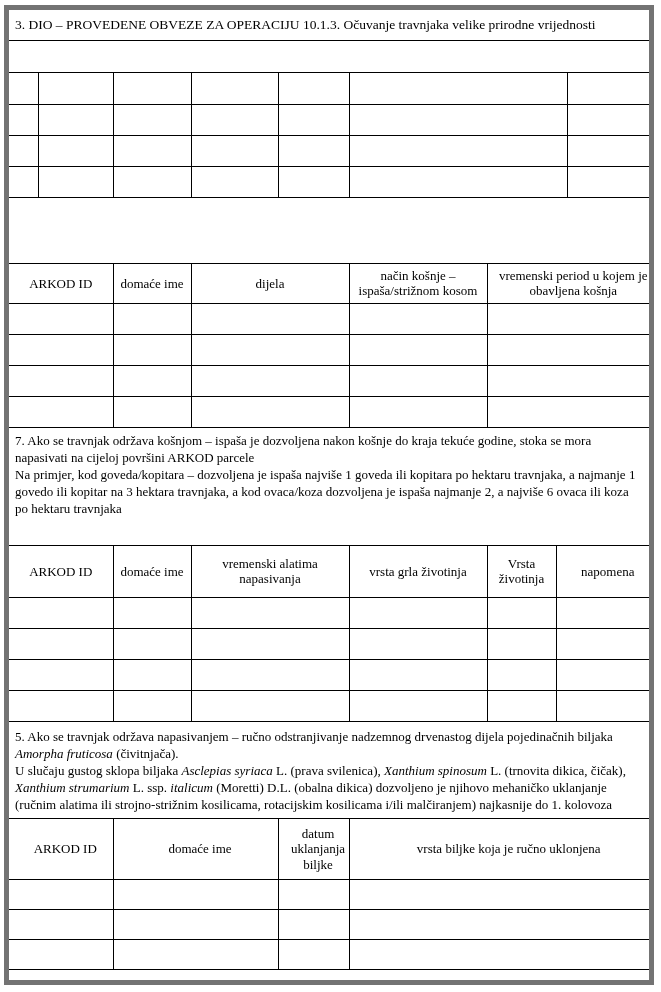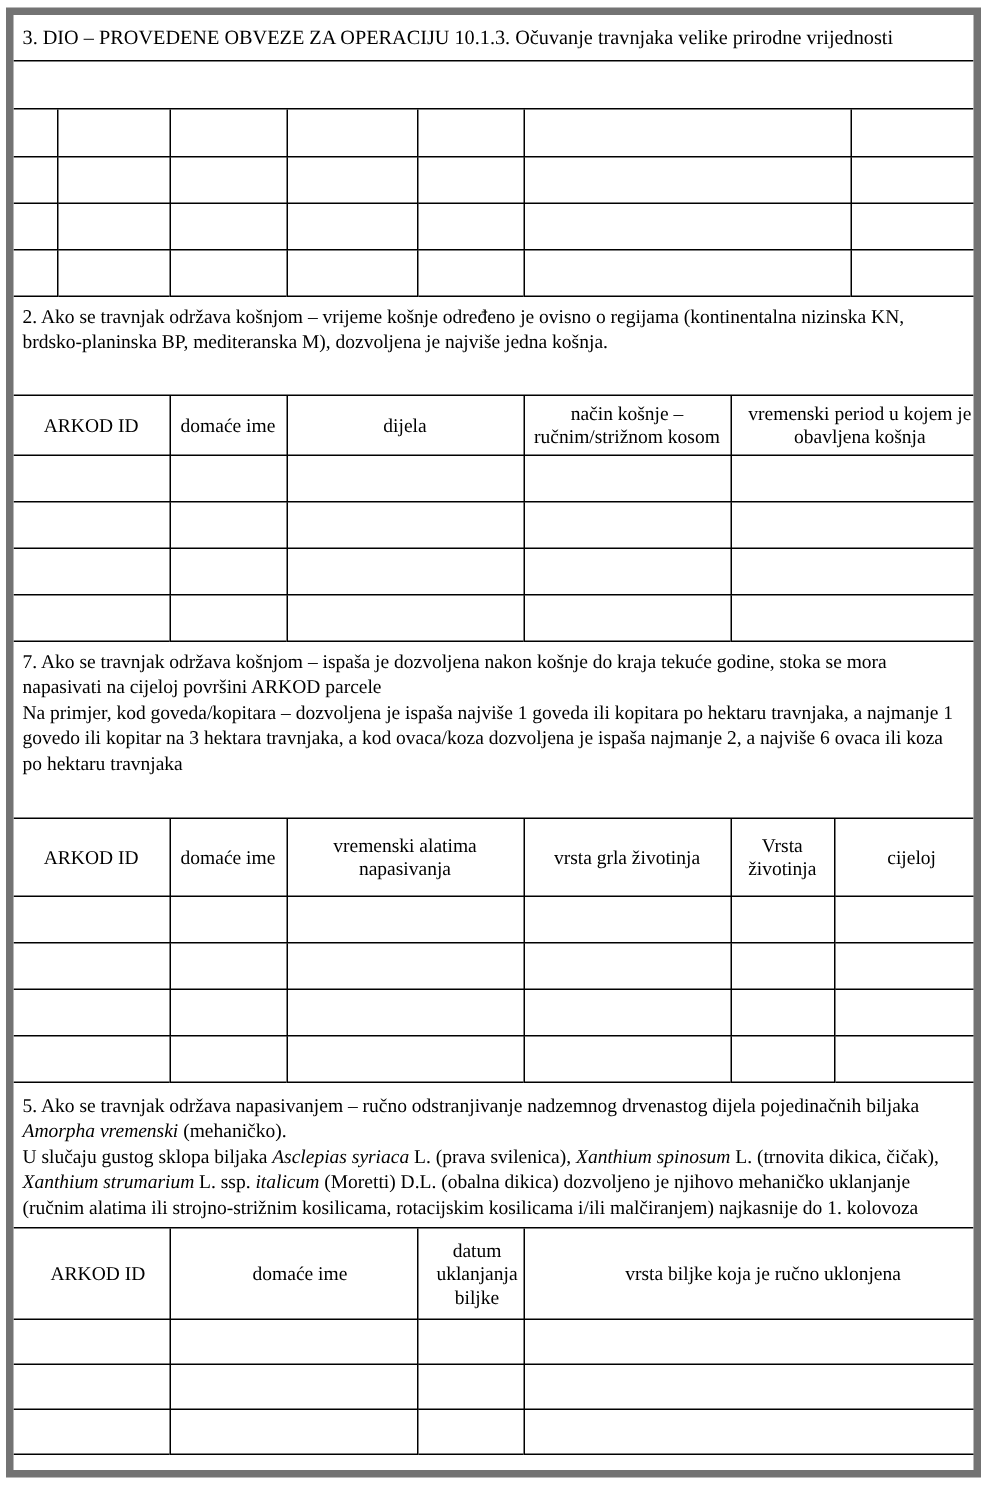--- a/index.html
+++ b/index.html
@@ -124,37 +124,36 @@
           <td></td>
           <td></td>
           <td></td>
           <td></td>
           <td></td>
         </tr>
     </tbody>
   </table>
 
   <div class="text-block tb1">
-    <div>2. Ako se travnjak održava košnjom – vrijeme košnje određeno je ovisno o regijama (kontinentalna nizinska KN, brdsko-planinska BP, mediteranska M), dozvoljena je najviše jedna košnja.</div>
   </div>
 
   <table class="grid t2">
     <colgroup>
       <col style="width:104px">
         <col style="width:78px">
         <col style="width:158px">
         <col style="width:138px">
         <col style="width:172px">
     </colgroup>
     <tbody>
       <tr class="head">
         <td>ARKOD ID</td>
         <td>domaće ime</td>
         <td>dijela</td>
-        <td>način košnje – ručnim/strižnom kosom</td>
+        <td>način košnje – ispaša/strižnom kosom</td>
         <td>vremenski period u kojem je obavljena košnja</td>
       </tr>
       <tr>
           <td></td>
           <td></td>
           <td></td>
           <td></td>
           <td></td>
         </tr>
       <tr>
@@ -195,21 +194,21 @@
         <col style="width:69px">
         <col style="width:103px">
     </colgroup>
     <tbody>
       <tr class="head">
         <td>ARKOD ID</td>
         <td>domaće ime</td>
         <td>vremenski alatima napasivanja</td>
         <td>vrsta grla životinja</td>
         <td>Vrsta životinja</td>
-        <td>cijeloj</td>
+        <td>napomena</td>
       </tr>
       <tr>
           <td></td>
           <td></td>
           <td></td>
           <td></td>
           <td></td>
           <td></td>
         </tr>
       <tr>
@@ -233,21 +232,21 @@
           <td></td>
           <td></td>
           <td></td>
           <td></td>
           <td></td>
         </tr>
     </tbody>
   </table>
 
   <div class="text-block tb3">
-    <div><span>5. Ako se travnjak održava napasivanjem – ručno odstranjivanje nadzemnog drvenastog dijela pojedinačnih biljaka </span><i>Amorpha vremenski</i><span> (mehaničko).</span></div>
+    <div><span>5. Ako se travnjak održava napasivanjem – ručno odstranjivanje nadzemnog drvenastog dijela pojedinačnih biljaka </span><i>Amorpha fruticosa</i><span> (čivitnjača).</span></div>
     <div><span>U slučaju gustog sklopa biljaka </span><i>Asclepias syriaca</i><span> L. (prava svilenica), </span><i>Xanthium spinosum</i><span> L. (trnovita dikica, čičak), </span><i>Xanthium strumarium</i><span> L. ssp. </span><i>italicum</i><span> (Moretti) D.L. (obalna dikica) dozvoljeno je njihovo mehaničko uklanjanje (ručnim alatima ili strojno-strižnim kosilicama, rotacijskim kosilicama i/ili malčiranjem) najkasnije do 1. kolovoza</span></div>
   </div>
 
   <table class="grid t4">
     <colgroup>
       <col style="width:104px">
         <col style="width:165px">
         <col style="width:71px">
         <col style="width:310px">
     </colgroup>

